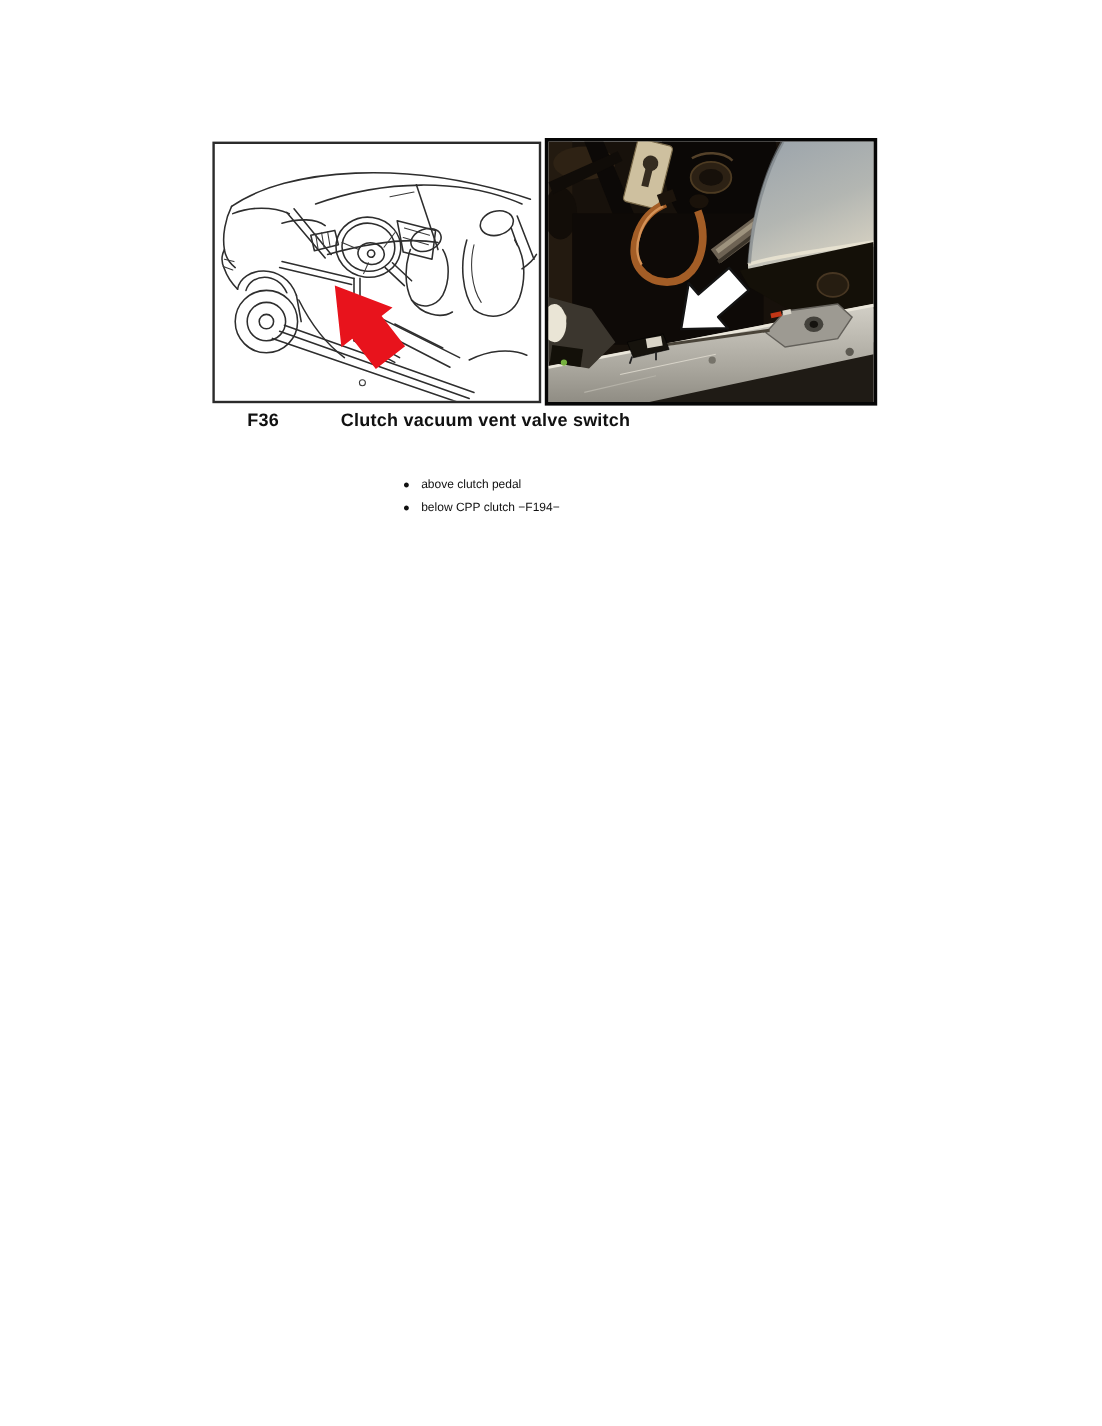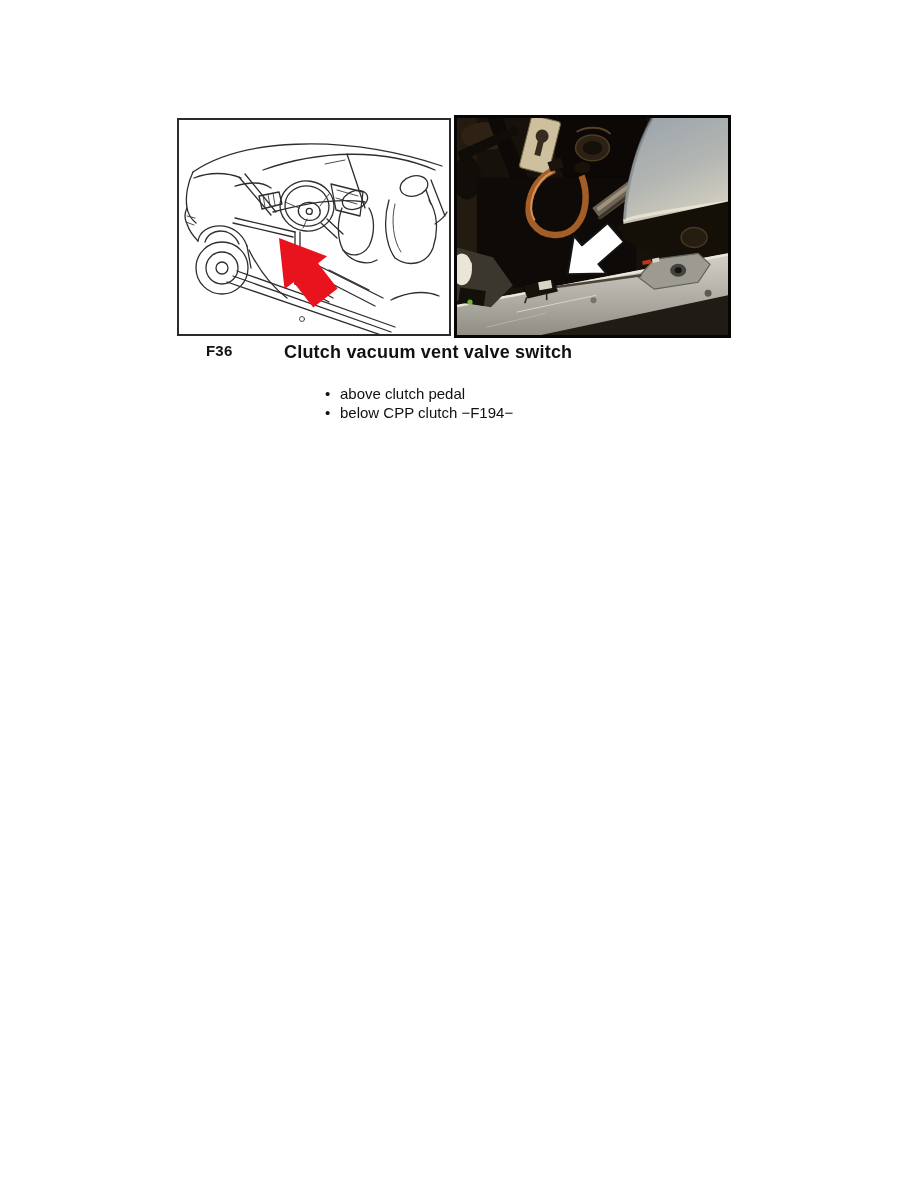--- a/index.html
+++ b/index.html
@@ -14,25 +14,25 @@
   .figure{position:absolute;box-sizing:border-box;background:#fff;}
   .figure svg{display:block;width:100%;height:100%;}
   .fig-left{left:177px;top:118px;width:274px;height:218px;border:2px solid #2b2b2b;}
   .fig-right{left:454px;top:115px;width:277px;height:223px;border:3px solid #060606;}
   .caption-code{
     position:absolute;left:206px;top:342px;
     font-size:15px;font-weight:bold;letter-spacing:0.2px;
   }
   .caption-title{
     position:absolute;left:284px;top:342px;
-    font-size:18px;font-weight:bold;letter-spacing:0.2px;
+    font-size:15px;font-weight:bold;letter-spacing:0.2px;
   }
   .notes{
-    position:absolute;left:320px;top:380px;margin:5px;padding:0;
-    font-size:15px;line-height:18.5px;list-style:none;
+    position:absolute;left:320px;top:380px;margin:16px;padding:0;
+    font-size:10px;line-height:18.5px;list-style:none;
   }
   .notes li{position:relative;padding-left:15px;margin:0;}
   .notes li::before{
     content:"\2022";
     position:absolute;left:0;top:0;
     font-size:15px;
   }
   .ln{fill:none;stroke:#2e2e2e;stroke-width:1.3;stroke-linecap:round;stroke-linejoin:round;}
   .lnthin{fill:none;stroke:#3a3a3a;stroke-width:0.9;stroke-linecap:round;}
   .red-arrow{fill:#e8131c;}

